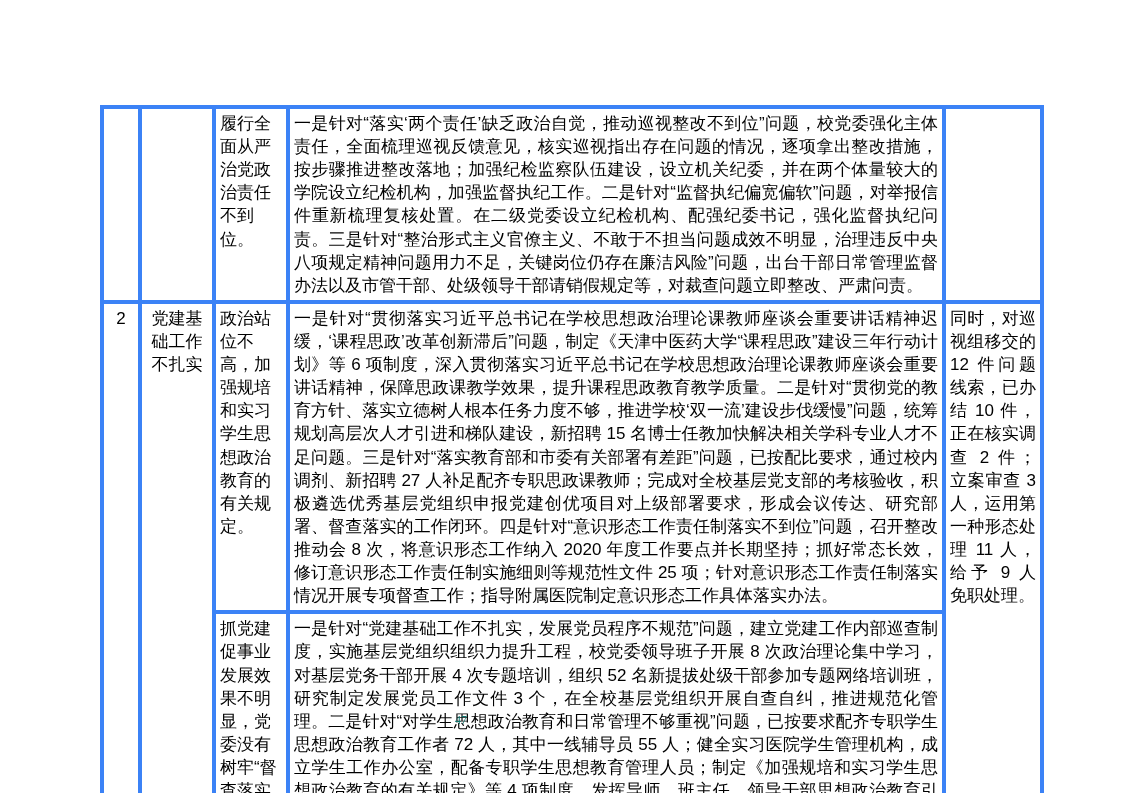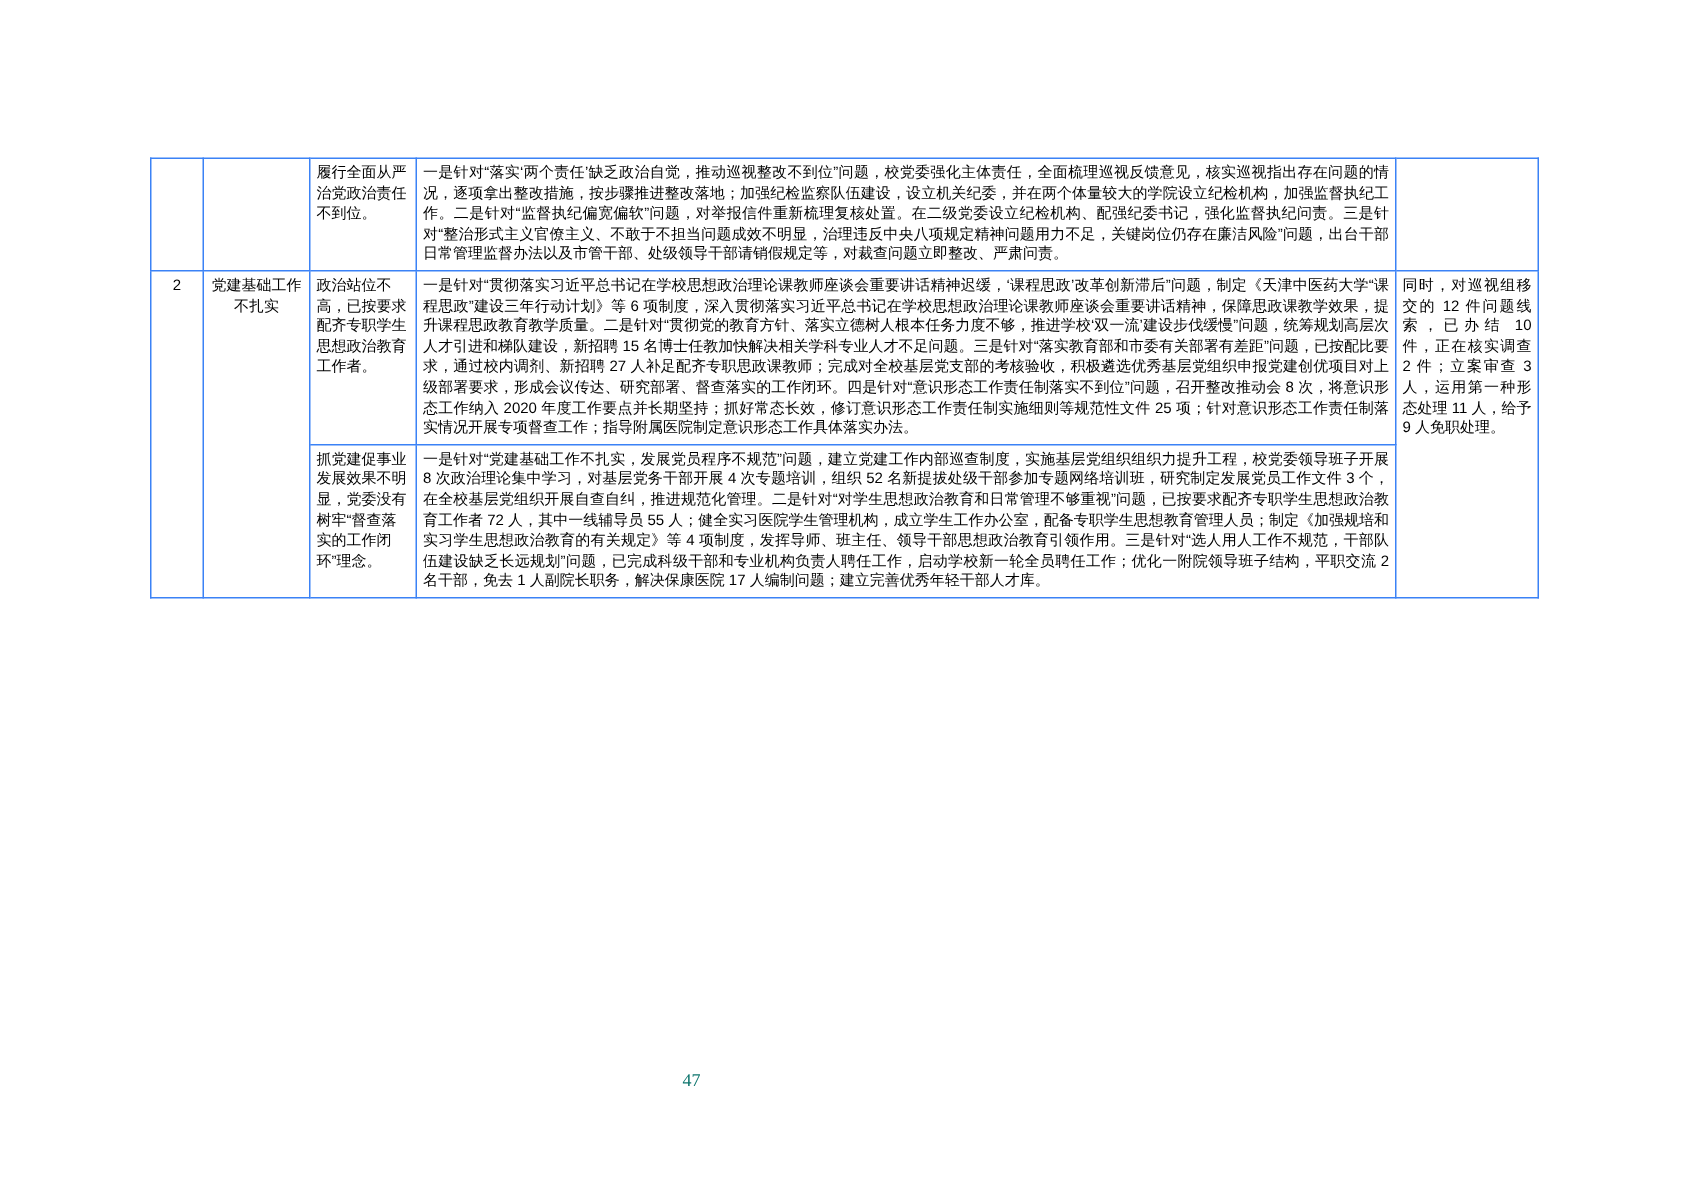--- a/index.html
+++ b/index.html
@@ -22,24 +22,24 @@
   }
   table.doc {
     position: absolute;
     left: 100px;
     top: 105px;
     width: 922px;
     border-collapse: collapse;
     table-layout: fixed;
   }
   table.doc td {
-    border: 1px solid #3b82f6;
+    border: 4px solid #3b82f6;
     vertical-align: top;
     padding: 3px 4px 3px 4px;
-    font-size: 10px;
+    font-size: 17px;
     line-height: 1.36;
     color: #000000;
   }
   td.col-num {
     width: 26px;
     text-align: center;
     vertical-align: middle;
     font-size: 12px;
   }
   td.col-org {
@@ -92,21 +92,21 @@
       <tr>
         <td class="col-num"></td>
         <td class="col-org"></td>
         <td class="col-topic">履行全面从严治党政治责任不到位。</td>
         <td class="col-body">一是针对“落实‘两个责任’缺乏政治自觉，推动巡视整改不到位”问题，校党委强化主体责任，全面梳理巡视反馈意见，核实巡视指出存在问题的情况，逐项拿出整改措施，按步骤推进整改落地；加强纪检监察队伍建设，设立机关纪委，并在两个体量较大的学院设立纪检机构，加强监督执纪工作。二是针对“监督执纪偏宽偏软”问题，对举报信件重新梳理复核处置。在二级党委设立纪检机构、配强纪委书记，强化监督执纪问责。三是针对“整治形式主义官僚主义、不敢于不担当问题成效不明显，治理违反中央八项规定精神问题用力不足，关键岗位仍存在廉洁风险”问题，出台干部日常管理监督办法以及市管干部、处级领导干部请销假规定等，对裁查问题立即整改、严肃问责。</td>
         <td class="col-last"></td>
       </tr>
       <tr>
         <td class="col-num" rowspan="2">2</td>
         <td class="col-org" rowspan="2">党建基础工作不扎实</td>
-        <td class="col-topic">政治站位不高，已按要求配齐专职学生思想政治教育工作者。</td>
+        <td class="col-topic">政治站位不高，加强规培和实习学生思想政治教育的有关规定。</td>
         <td class="col-body">一是针对“贯彻落实习近平总书记在学校思想政治理论课教师座谈会重要讲话精神迟缓，‘课程思政’改革创新滞后”问题，制定《天津中医药大学“课程思政”建设三年行动计划》等 6 项制度，深入贯彻落实习近平总书记在学校思想政治理论课教师座谈会重要讲话精神，保障思政课教学效果，提升课程思政教育教学质量。二是针对“贯彻党的教育方针、落实立德树人根本任务力度不够，推进学校‘双一流’建设步伐缓慢”问题，统筹规划高层次人才引进和梯队建设，新招聘 15 名博士任教加快解决相关学科专业人才不足问题。三是针对“落实教育部和市委有关部署有差距”问题，已按配比要求，通过校内调剂、新招聘 27 人补足配齐专职思政课教师；完成对全校基层党支部的考核验收，积极遴选优秀基层党组织申报党建创优项目对上级部署要求，形成会议传达、研究部署、督查落实的工作闭环。四是针对“意识形态工作责任制落实不到位”问题，召开整改推动会 8 次，将意识形态工作纳入 2020 年度工作要点并长期坚持；抓好常态长效，修订意识形态工作责任制实施细则等规范性文件 25 项；针对意识形态工作责任制落实情况开展专项督查工作；指导附属医院制定意识形态工作具体落实办法。</td>
         <td class="col-last" rowspan="2">同时，对巡视组移交的 12 件问题线索，已办结 10 件，正在核实调查 2 件；立案审查 3 人，运用第一种形态处理 11 人，给予 9 人免职处理。</td>
       </tr>
       <tr>
         <td class="col-topic">抓党建促事业发展效果不明显，党委没有树牢“督查落实的工作闭环”理念。</td>
         <td class="col-body">一是针对“党建基础工作不扎实，发展党员程序不规范”问题，建立党建工作内部巡查制度，实施基层党组织组织力提升工程，校党委领导班子开展 8 次政治理论集中学习，对基层党务干部开展 4 次专题培训，组织 52 名新提拔处级干部参加专题网络培训班，研究制定发展党员工作文件 3 个，在全校基层党组织开展自查自纠，推进规范化管理。二是针对“对学生思想政治教育和日常管理不够重视”问题，已按要求配齐专职学生思想政治教育工作者 72 人，其中一线辅导员 55 人；健全实习医院学生管理机构，成立学生工作办公室，配备专职学生思想教育管理人员；制定《加强规培和实习学生思想政治教育的有关规定》等 4 项制度，发挥导师、班主任、领导干部思想政治教育引领作用。三是针对“选人用人工作不规范，干部队伍建设缺乏长远规划”问题，已完成科级干部和专业机构负责人聘任工作，启动学校新一轮全员聘任工作；优化一附院领导班子结构，平职交流 2 名干部，免去 1 人副院长职务，解决保康医院 17 人编制问题；建立完善优秀年轻干部人才库。</td>
       </tr>
     </tbody>
   </table>
 

